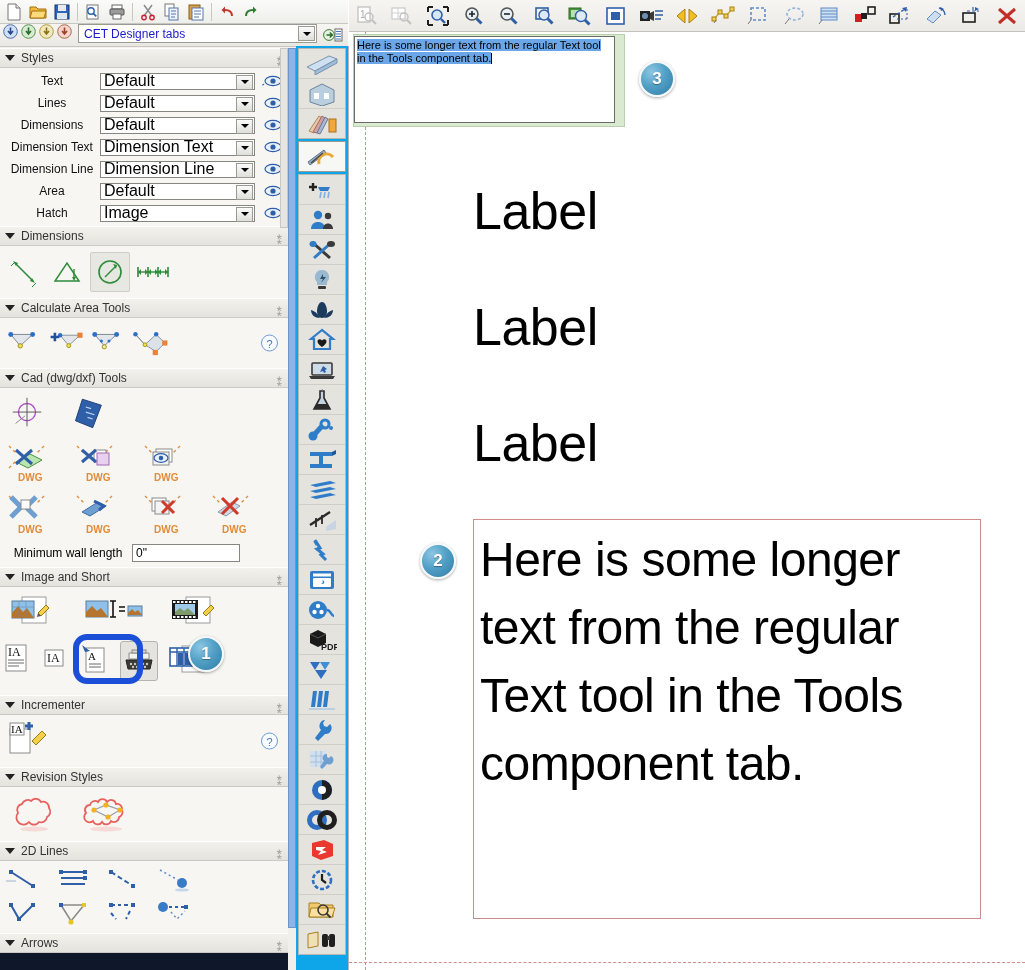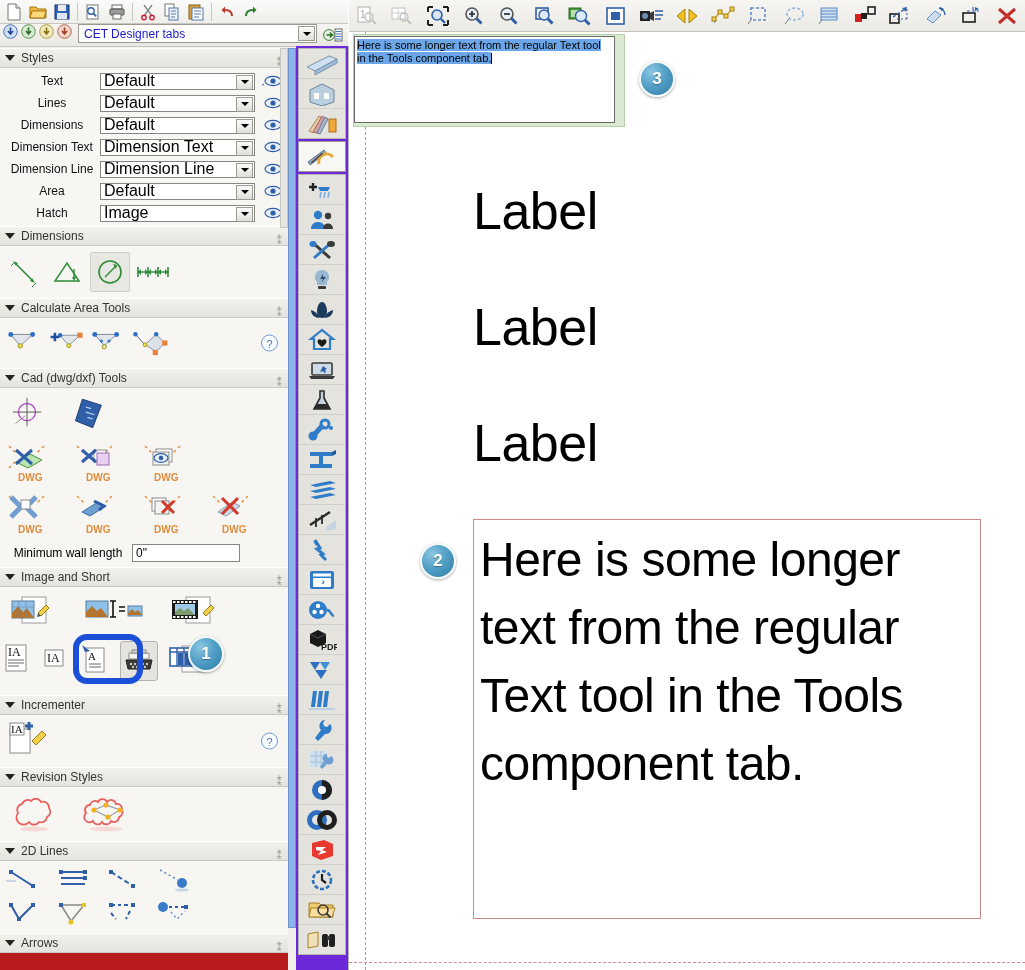--- a/index.html
+++ b/index.html
@@ -38,21 +38,21 @@
     position:absolute;right:1px;top:1px;width:15px;height:13px;
     background:linear-gradient(#fbfbfb,#dededa);border:1px solid #9a9a94;
     display:flex;align-items:center;justify-content:center;
   }
   .combo-arrow i{
     width:0;height:0;border-left:4px solid transparent;border-right:4px solid transparent;
     border-top:4px solid #000;display:block;
   }
 
   
-  #panel-scroll{position:absolute;left:0;top:48px;width:288px;height:922px;overflow:hidden;background:#b91c1c;}
+  #panel-scroll{position:absolute;left:0;top:48px;width:288px;height:922px;overflow:hidden;background:#0f172a;}
   .sect-header{
     height:18px;background:linear-gradient(#f2f1ec,#e4e3dd);
     border-top:1px solid #fff;border-bottom:1px solid #cbc9c3;
     display:flex;align-items:center;position:relative;
   }
   .sect-header .tri{
     width:0;height:0;border-left:5px solid transparent;border-right:5px solid transparent;
     border-top:6px solid #222;margin:0 6px 0 5px;
   }
   .sect-header .ttl{font-size:12px;color:#333;}
@@ -80,21 +80,21 @@
   .field-row{display:flex;align-items:center;height:25px;padding-left:4px;}
   .field-row .lbl{font-size:12px;width:128px;}
   .field-inp{width:108px;height:18px;border:1px solid #878781;background:#fff;font-size:12px;
              display:flex;align-items:center;padding-left:3px;box-sizing:border-box;}
 
   
   #panel-sb{position:absolute;left:288px;top:48px;width:8px;height:922px;background:#f0efeb;}
   #panel-sb-thumb{position:absolute;left:0;top:0;width:8px;background:#8cb4e8;border:1px solid #6f95c7;box-sizing:border-box;}
 
   
-  #vstrip{position:absolute;left:296px;top:46px;width:52px;height:924px;background:#6d28d9;border-right:1px solid #b8b6b0;}
+  #vstrip{position:absolute;left:296px;top:46px;width:52px;height:924px;background:#0ea5e9;border-right:1px solid #b8b6b0;}
   .vs-group{border:1px solid #b8b6b0;background:#e4e3dd;margin:2px;}
   .vs-item{height:29px;display:flex;align-items:center;justify-content:center;border-bottom:1px solid #cfcec8;cursor:pointer;}
   .vs-item:last-child{border-bottom:none;}
   .vs-item.active{background:#f7f7f4;}
   .vs-sel{background:#fbfbf9;border:1px solid #9c9a94;}
 
   
   #canvas-wrap{position:absolute;left:349px;top:0;width:676px;height:970px;background:#fff;}
   #canvas-toolbar{
     position:absolute;left:0;top:0;width:676px;height:31px;

